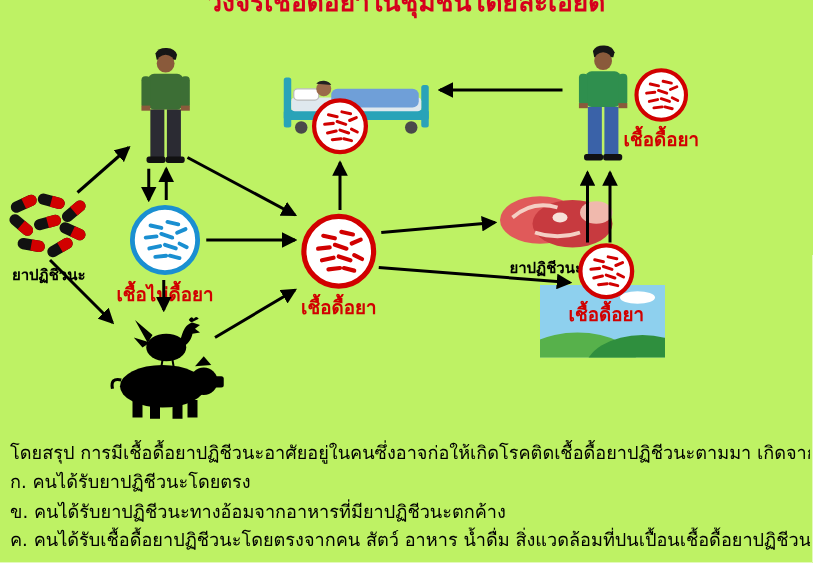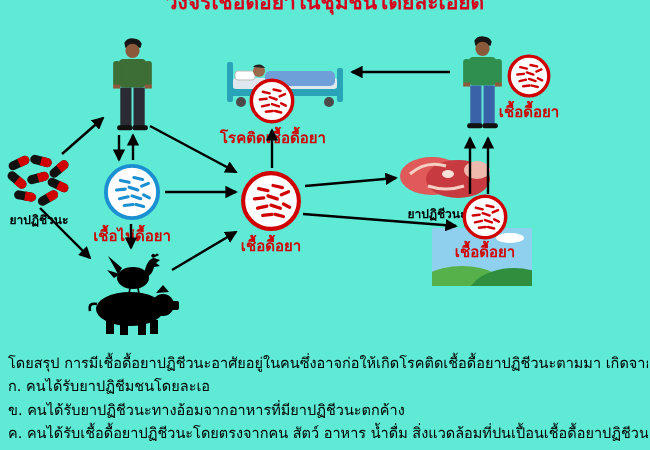--- a/index.html
+++ b/index.html
@@ -1,18 +1,18 @@
 <!DOCTYPE html>
 <html><head>
 <meta charset="utf-8">
 <style>
   * { margin:0; padding:0; box-sizing:border-box; }
   html,body { background:#fff; }
   body { font-family:"DejaVu Sans", sans-serif; }
-  .page { position:relative; width:650px; height:450px; background:#5eead4; overflow:hidden; }
+  .page { position:relative; width:650px; height:450px; background:#bef264; overflow:hidden; }
 
   .title {
     position:absolute; top:-15px; left:0; width:100%;
     text-align:center; font-size:21px; font-weight:bold;
     color:#d6001c; white-space:nowrap;
   }
 
   .diagram { position:absolute; top:28px; left:0; width:650px; height:315px; }
   .node { position:absolute; }
   .lbl { position:absolute; font-weight:bold; text-align:center; white-space:nowrap; }
@@ -87,21 +87,20 @@
         <rect x="40" y="23" width="70" height="15" rx="5" fill="#6f9fd8"></rect>
       </svg>
     </div>
 
     <div class="node" style="left:249px; top:50px; color:#d10000;">
       <svg class="germ" width="46" height="46" viewBox="0 0 60 60">
         <circle cx="30" cy="30" r="27" fill="#fff" stroke="currentColor" stroke-width="4.5"></circle>
           <use href="#rods"></use>
       </svg>
     </div>
-    <div class="lbl red" style="left:213px; top:98px; width:120px;">โรคติดเชื้อดื้อยา</div>
 
     <div class="node" style="left:455px; top:8px;">
       <svg width="55" height="95" viewBox="0 0 54 90" style="--shirt:#2f8f4e; --pants:#3a62a8">
           <use href="#person"></use>
         </svg>
     </div>
 
     <div class="node" style="left:507px; top:26px; color:#d10000;">
       <svg class="germ" width="44" height="44" viewBox="0 0 60 60">
         <circle cx="30" cy="30" r="27" fill="#fff" stroke="currentColor" stroke-width="4.5"></circle>
@@ -214,18 +213,18 @@
         <line x1="303" y1="186" x2="456" y2="198" marker-end="url(#ah)"></line>
         <line x1="40" y1="180" x2="90" y2="230" marker-end="url(#ah)"></line>
         <line x1="131" y1="196" x2="131" y2="220" marker-end="url(#ah)"></line>
         <line x1="172" y1="242" x2="236" y2="204" marker-end="url(#ah)"></line>
       </g>
     </svg>
   </div>
 
   <div class="summary">
     <p>โดยสรุป การมีเชื้อดื้อยาปฏิชีวนะอาศัยอยู่ในคนซึ่งอาจก่อให้เกิดโรคติดเชื้อดื้อยาปฏิชีวนะตามมา เกิดจาก</p>
-    <p>ก. คนได้รับยาปฏิชีมชนโดยละเอ</p>
+    <p>ก. คนได้รับยาปฏิชีวนะโดยตรง</p>
     <p>ข. คนได้รับยาปฏิชีวนะทางอ้อมจากอาหารที่มียาปฏิชีวนะตกค้าง</p>
     <p>ค. คนได้รับเชื้อดื้อยาปฏิชีวนะโดยตรงจากคน สัตว์ อาหาร น้ำดื่ม สิ่งแวดล้อมที่ปนเปื้อนเชื้อดื้อยาปฏิชีวนะ</p>
   </div>
 
 </div>
 
 </body></html>

